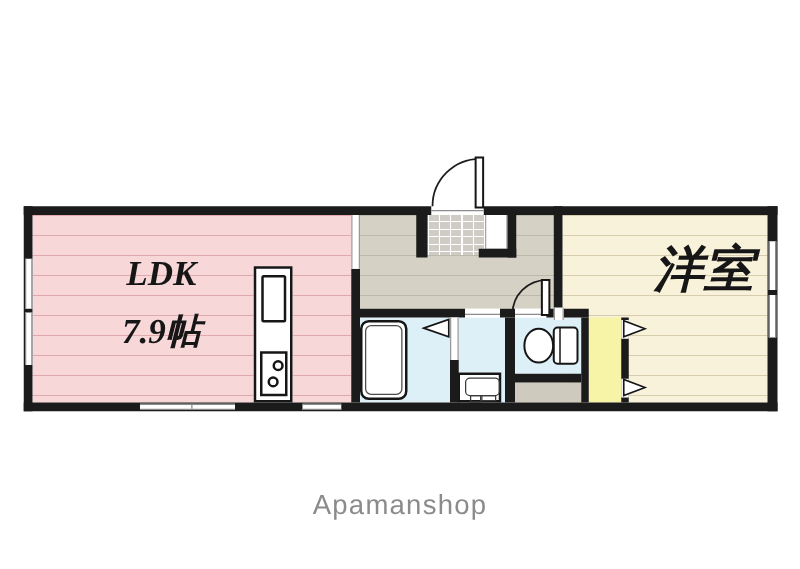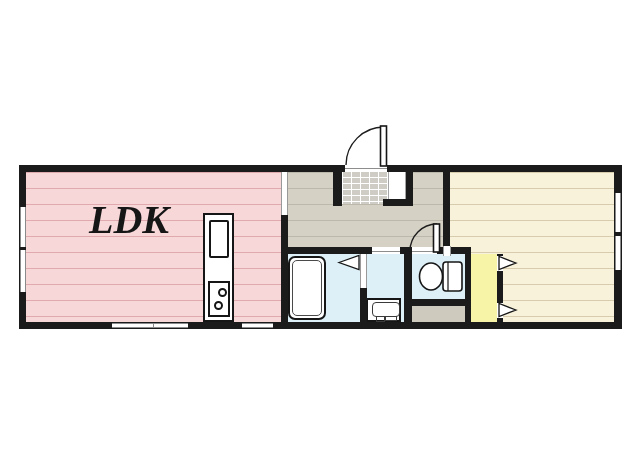--- a/index.html
+++ b/index.html
@@ -37,21 +37,21 @@
   .stove{position:absolute;left:3px;top:66px;width:22px;height:36px;background:#fff;border:2px solid #161616;box-sizing:border-box;}
   .burner{position:absolute;width:9px;height:9px;border:2px solid #161616;border-radius:50%;box-sizing:border-box;background:#fff;}
   .basin{position:absolute;background:#fff;border:2px solid #161616;box-sizing:border-box;}
   .basin .bowl{position:absolute;left:4px;top:2px;width:26px;height:13px;border:1px solid #3a3a3a;border-radius:4px;}
   .basin .d1{position:absolute;left:8px;top:16px;width:7px;height:4px;border:1px solid #3a3a3a;}
   .basin .d2{position:absolute;left:17px;top:16px;width:10px;height:3px;border:1px solid #3a3a3a;}
   
   .roomlabel{position:absolute;color:#161616;text-align:center;
     font-family:"Liberation Serif","DejaVu Serif",serif;font-style:italic;font-weight:bold;}
   .roomlabel .l1,.roomlabel .l2{display:block;}
-  #label-ldk{left:34px;top:197px;width:190px;font-size:40px;line-height:46px;}
+  #label-ldk{left:34px;top:197px;width:190px;font-size:28px;line-height:46px;}
   #label-west{left:488px;top:192px;width:150px;font-size:40px;line-height:47px;}
   #watermark{position:absolute;left:0;top:391px;width:640px;text-align:center;
     font-size:22px;letter-spacing:1px;color:var(--watermark,#8b8b8b);}
   svg.overlay{position:absolute;left:0;top:0;z-index:40;pointer-events:none;}
   .z1{z-index:1}.z2{z-index:5}.z3{z-index:10}.z4{z-index:20}.z6{z-index:50}
 </style>
 </head>
 <body>
 
 <div id="canvas" style="--wall: #1b1b1b; --bg: #ffffff; --watermark: #8b8b8b; --ldk: #f8d7d9; --ldk-stripe: #e0a9ae; --west: #f9f2da; --west-stripe: #d8ccae; --hall: #d5d1c4; --hall-stripe: #bcb8ab; --wet: #def0f7; --closet: #f7f4a8; --service: #cecabe; --tile: #cfccc6;">
@@ -158,17 +158,20 @@
     <g>
       <polygon points="516,263 499,256.5 499,269.5" fill="#ffffff" stroke="#161616" stroke-width="1.3"></polygon>
     </g>
     <g>
       <polygon points="516,310 499,303.5 499,316.5" fill="#ffffff" stroke="#161616" stroke-width="1.3"></polygon>
     </g>
   </svg>
 
   <div class="roomlabel z6" id="label-ldk">
     <span class="l1">LDK</span>
+    <span class="l2">7.9帖</span>
   </div>
   <div class="roomlabel z6" id="label-west">
+    <span class="l1">洋室</span>
   </div>
 
+  <div id="watermark">Apamanshop</div>
 </div>
 
 </body></html>

